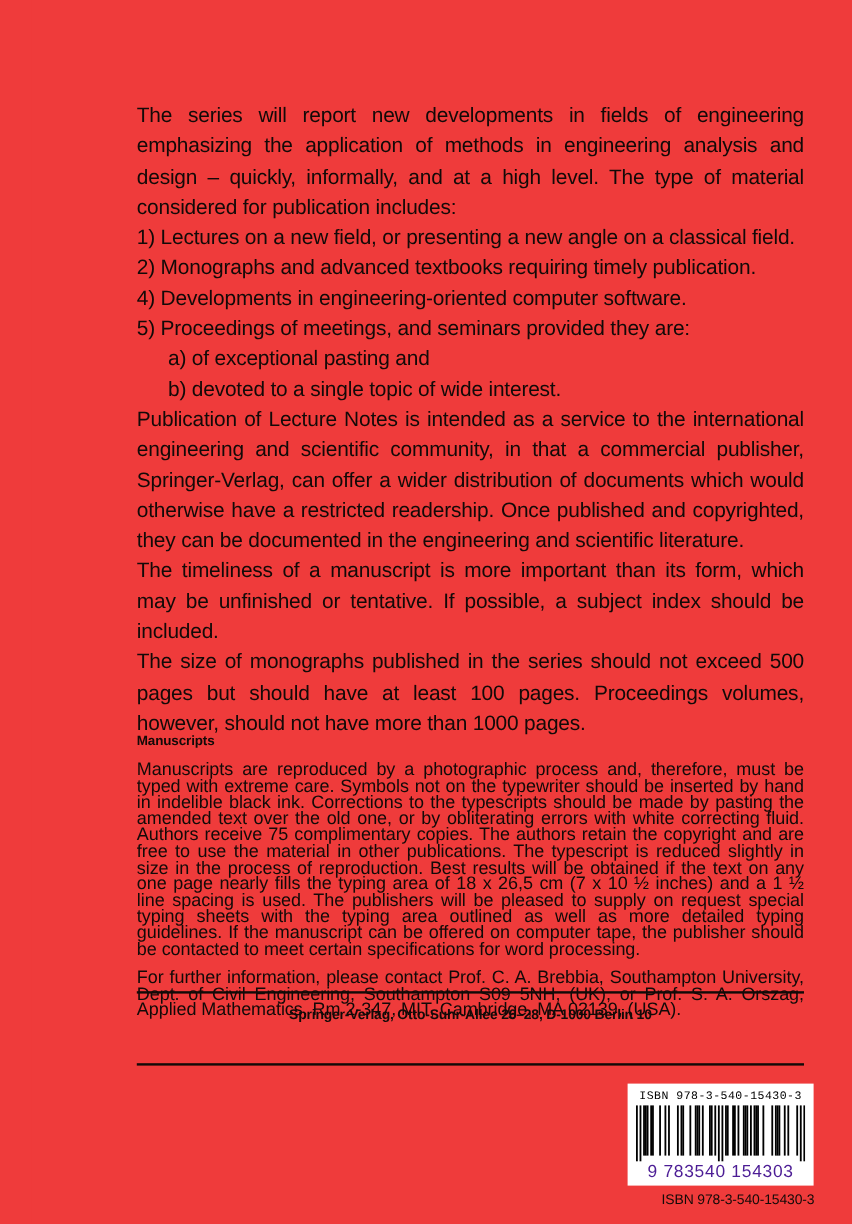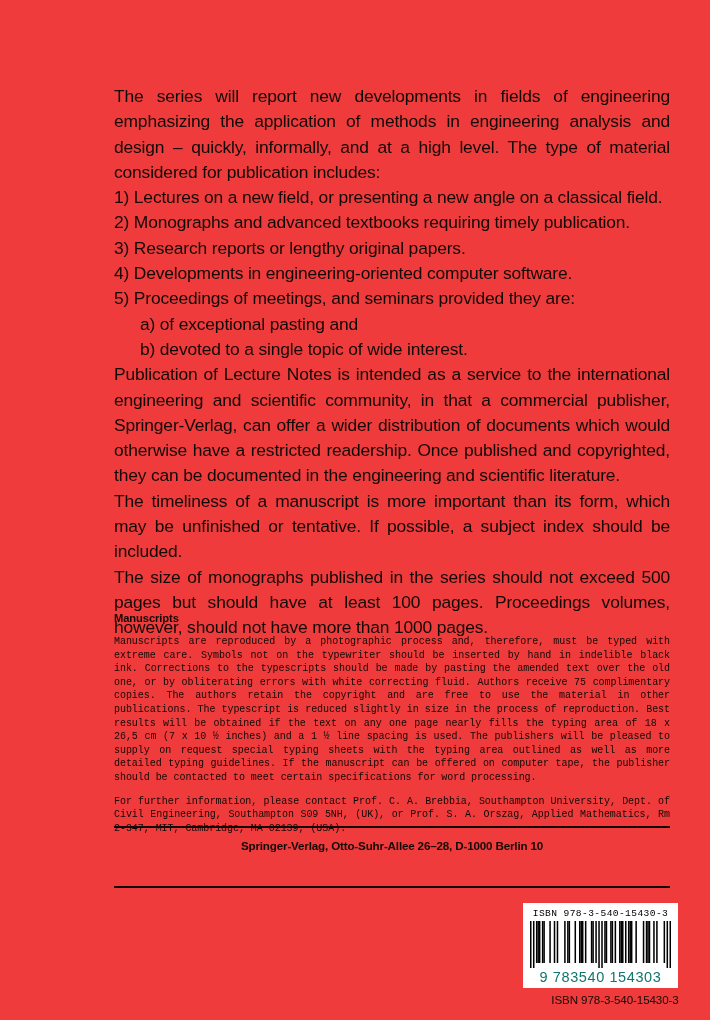--- a/index.html
+++ b/index.html
@@ -57,26 +57,25 @@
     top: 612px;
     width: 556px;
   }
   .ms-heading {
     font-size: 11.2px;
     font-weight: bold;
     letter-spacing: -0.1px;
     margin: 0 0 11px 0;
   }
   .ms-para {
-    font-size: 10px;
+    font-size: 15px;
     line-height: 13.6px;
     letter-spacing: -0.05px;
     text-align: justify;
     margin: 0 0 10px 0;
-    font-family: Liberation Mono, monospace;
   }
   .ms-para:last-child {
     margin-bottom: 0;
   }
 
   
   .rule {
     position: absolute;
     left: 88px;
     width: 556px;
@@ -122,21 +121,21 @@
     white-space: nowrap;
   }
   .bars {
     height: 47px;
     width: 100%;
     display: block;
   }
   .barcode-digits {
     font-family: "Liberation Sans", sans-serif;
     font-size: 14.5px;
-    color: #0f766e;
+    color: #4c1d95;
     text-align: center;
     letter-spacing: 0.6px;
     margin-top: 1px;
     white-space: nowrap;
   }
   .barcode-isbn-bottom {
     font-size: 11.6px;
     color: #120a08;
     text-align: center;
     margin-top: 5px;
@@ -147,21 +146,20 @@
 </head>
 <body>
 
 <div class="cover">
 
   <div class="content">
     <div class="blurb">
       <p>The series will report new developments in fields of engineering emphasizing the application of methods in engineering analysis and design – quickly, informally, and at a high level. The type of material considered for publication includes:</p>
       <p class="list-item">1) Lectures on a new field, or presenting a new angle on a classical field.</p>
       <p class="list-item">2) Monographs and advanced textbooks requiring timely publication.</p>
-      <p class="list-item">3) Research reports or lengthy original papers.</p>
       <p class="list-item">4) Developments in engineering-oriented computer software.</p>
       <p class="list-item">5) Proceedings of meetings, and seminars provided they are:</p>
       <p class="sub-item">a) of exceptional pasting and</p>
       <p class="sub-item">b) devoted to a single topic of wide interest.</p>
       <p>Publication of Lecture Notes is intended as a service to the international engineering and scientific community, in that a commercial publisher, Springer-Verlag, can offer a wider distribution of documents which would otherwise have a restricted readership. Once published and copyrighted, they can be documented in the engineering and scientific literature.</p>
       <p>The timeliness of a manuscript is more important than its form, which may be unfinished or tentative. If possible, a subject index should be included.</p>
       <p>The size of monographs published in the series should not exceed 500 pages but should have at least 100 pages. Proceedings volumes, however, should not have more than 1000 pages.</p>
     </div>
   </div>
 

